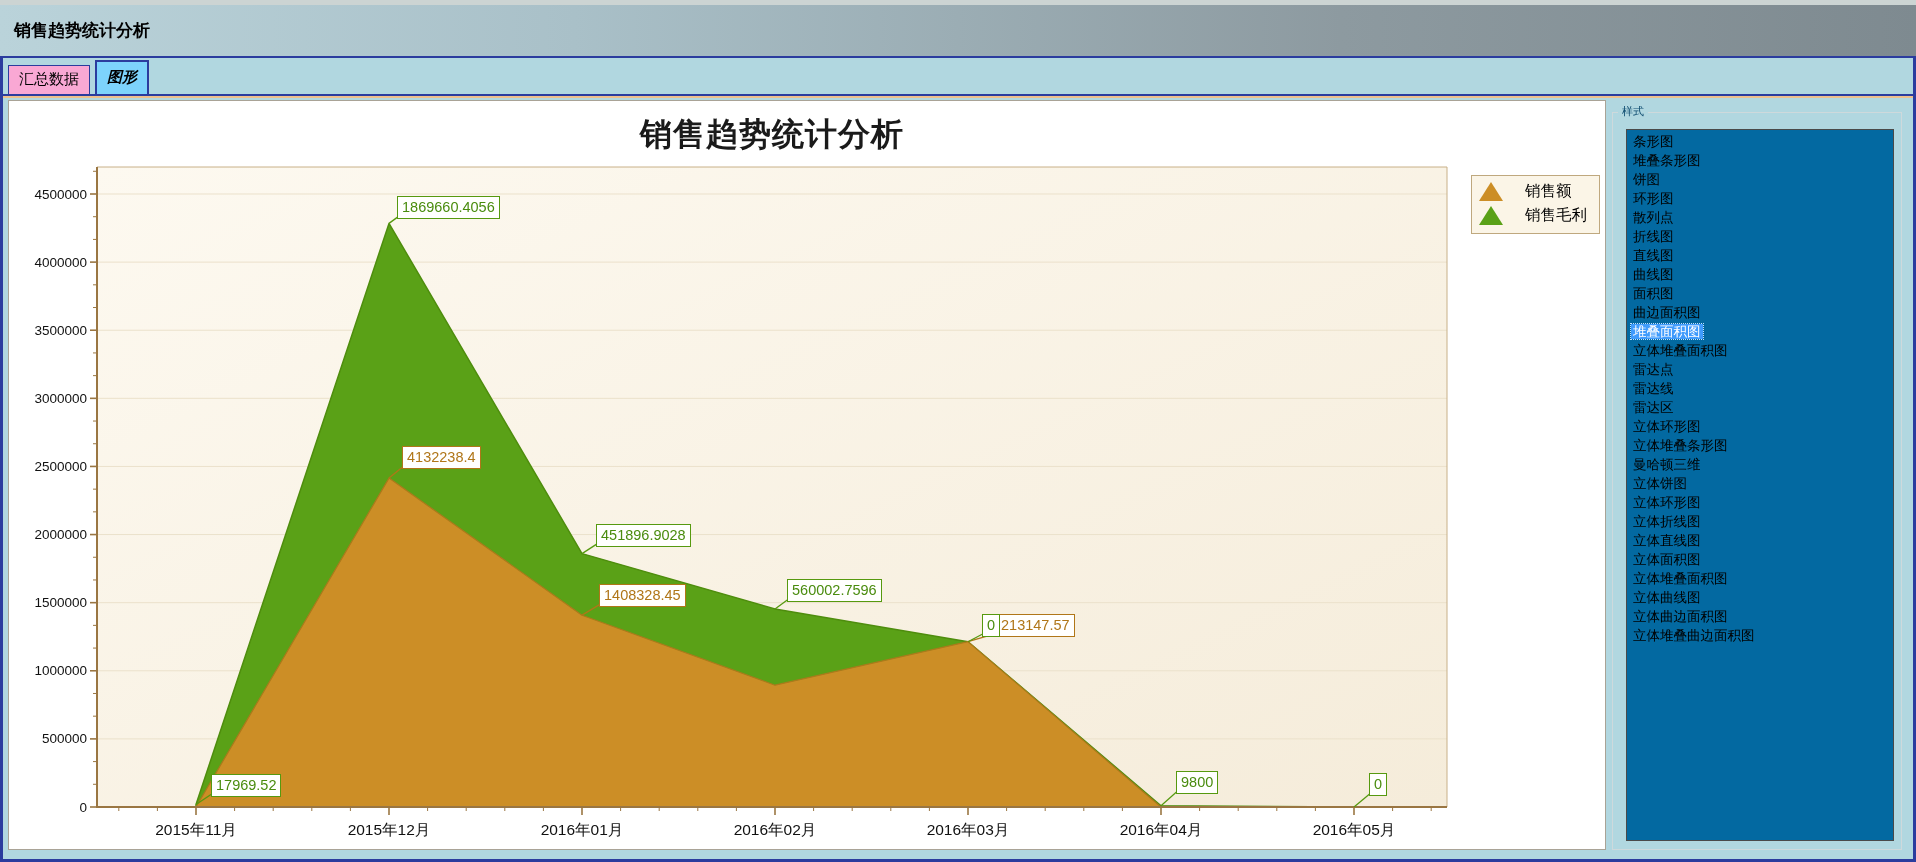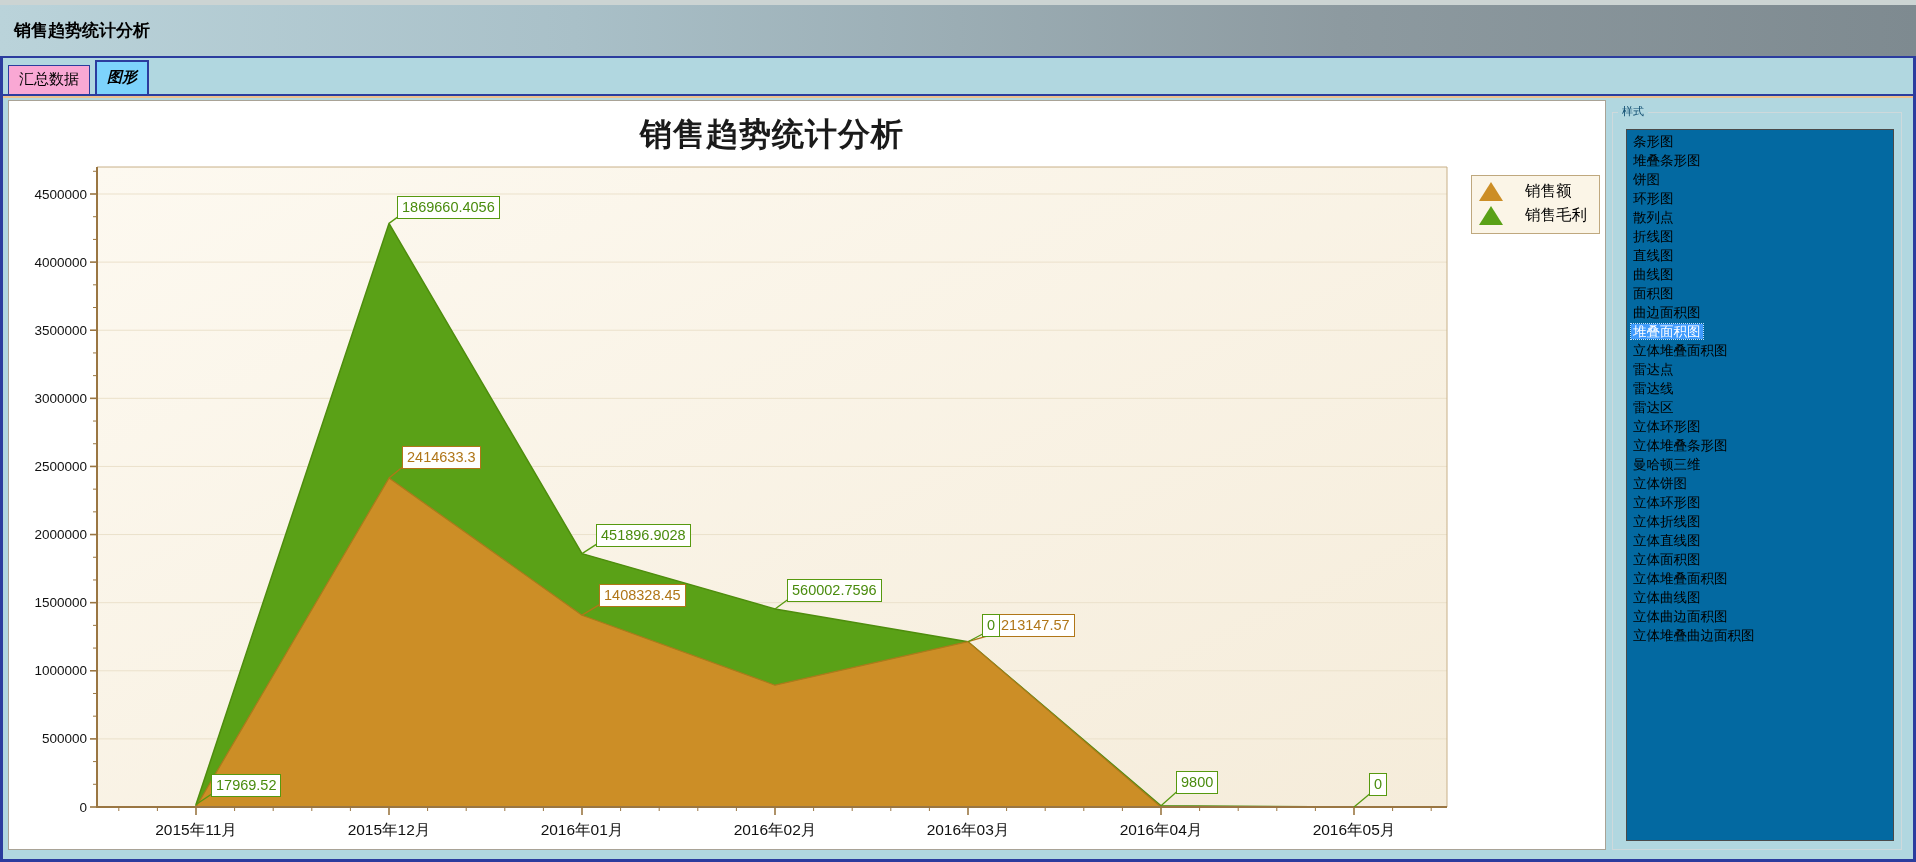--- a/index.html
+++ b/index.html
@@ -208,21 +208,21 @@
           <line x1="766" y1="507.91270081004444" x2="781" y2="496.91270081004444" stroke="#56990f" stroke-width="1.3"></line>
           <line x1="959" y1="540.7423421311111" x2="990" y2="531.7423421311111" stroke="#b07618" stroke-width="1.3"></line>
           <line x1="959" y1="540.7423421311111" x2="976" y2="531.7423421311111" stroke="#56990f" stroke-width="1.3"></line>
           <line x1="1152" y1="704.6650222222222" x2="1170" y2="688.6650222222222" stroke="#56990f" stroke-width="1.3"></line>
           <line x1="1345" y1="706" x2="1363" y2="691" stroke="#56990f" stroke-width="1.3"></line>
         </svg>
       <div class="chart-title">销售趋势统计分析</div>
       <div id="chart-labels">
           <div class="callout c-green" style="left: 202px; top: 672.552px;">17969.52</div>
           <div class="callout c-green" style="left: 388px; top: 95.384px;">1869660.4056</div>
-          <div class="callout c-orange" style="left: 393px; top: 345.073px;">2414633.3</div>
+          <div class="callout c-orange" style="left: 393px; top: 345.073px;">4132238.4</div>
           <div class="callout c-green" style="left: 587px; top: 422.596px;">451896.9028</div>
           <div class="callout c-orange" style="left: 590px; top: 483.154px;">1408328.45</div>
           <div class="callout c-green" style="left: 778px; top: 477.913px;">560002.7596</div>
           <div class="callout c-orange" style="left: 987px; top: 512.742px; z-index: 1;">213147.57</div>
           <div class="callout c-green" style="left: 973px; top: 512.742px; z-index: 2;">0</div>
           <div class="callout c-green" style="left: 1167px; top: 669.665px;">9800</div>
           <div class="callout c-green" style="left: 1360px; top: 672px;">0</div>
         </div>
       <div class="legend">
         <div class="legend-item">

